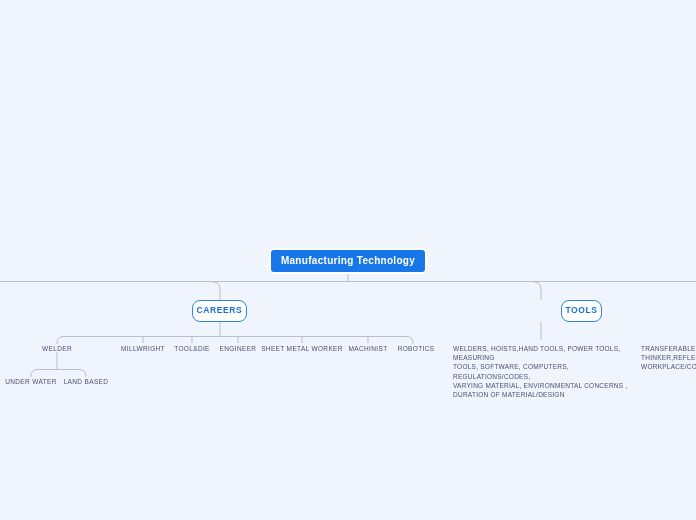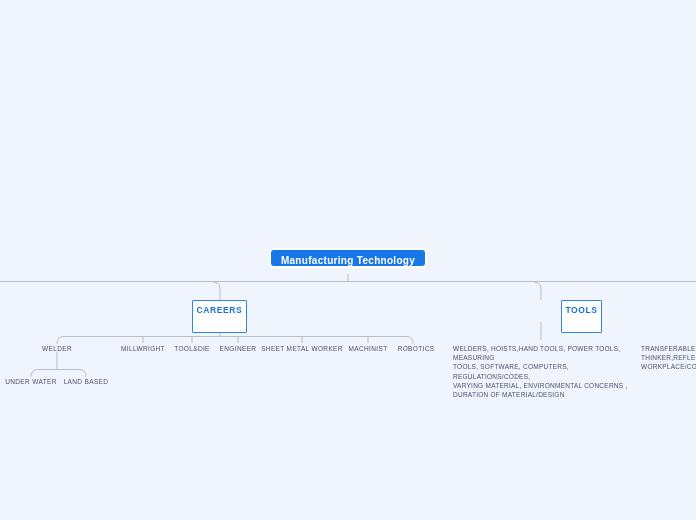--- a/index.html
+++ b/index.html
@@ -38,36 +38,36 @@
     position: absolute;
     box-sizing: border-box;
     white-space: nowrap;
     text-align: center;
   }
 
   .node-root {
     left: 269px;
     top: 248px;
     width: 158px;
-    height: 20px;
+    height: 26px;
     background: #1877e8;
     border: 2px solid #ffffff;
     border-radius: 5px;
     color: #ffffff;
     font-size: 10px;
     font-weight: bold;
     letter-spacing: 0.3px;
     line-height: 22px;
   }
 
   .node-branch {
-    height: 33px;
+    height: 22px;
     background: #ffffff;
     border: 1.5px solid #2f86e0;
-    border-radius: 1px;
+    border-radius: 8px;
     color: #1a6fd4;
     font-size: 8.5px;
     font-weight: bold;
     letter-spacing: 0.6px;
     line-height: 19px;
   }
 
   .node-careers {
     left: 192px;
     top: 300px;

